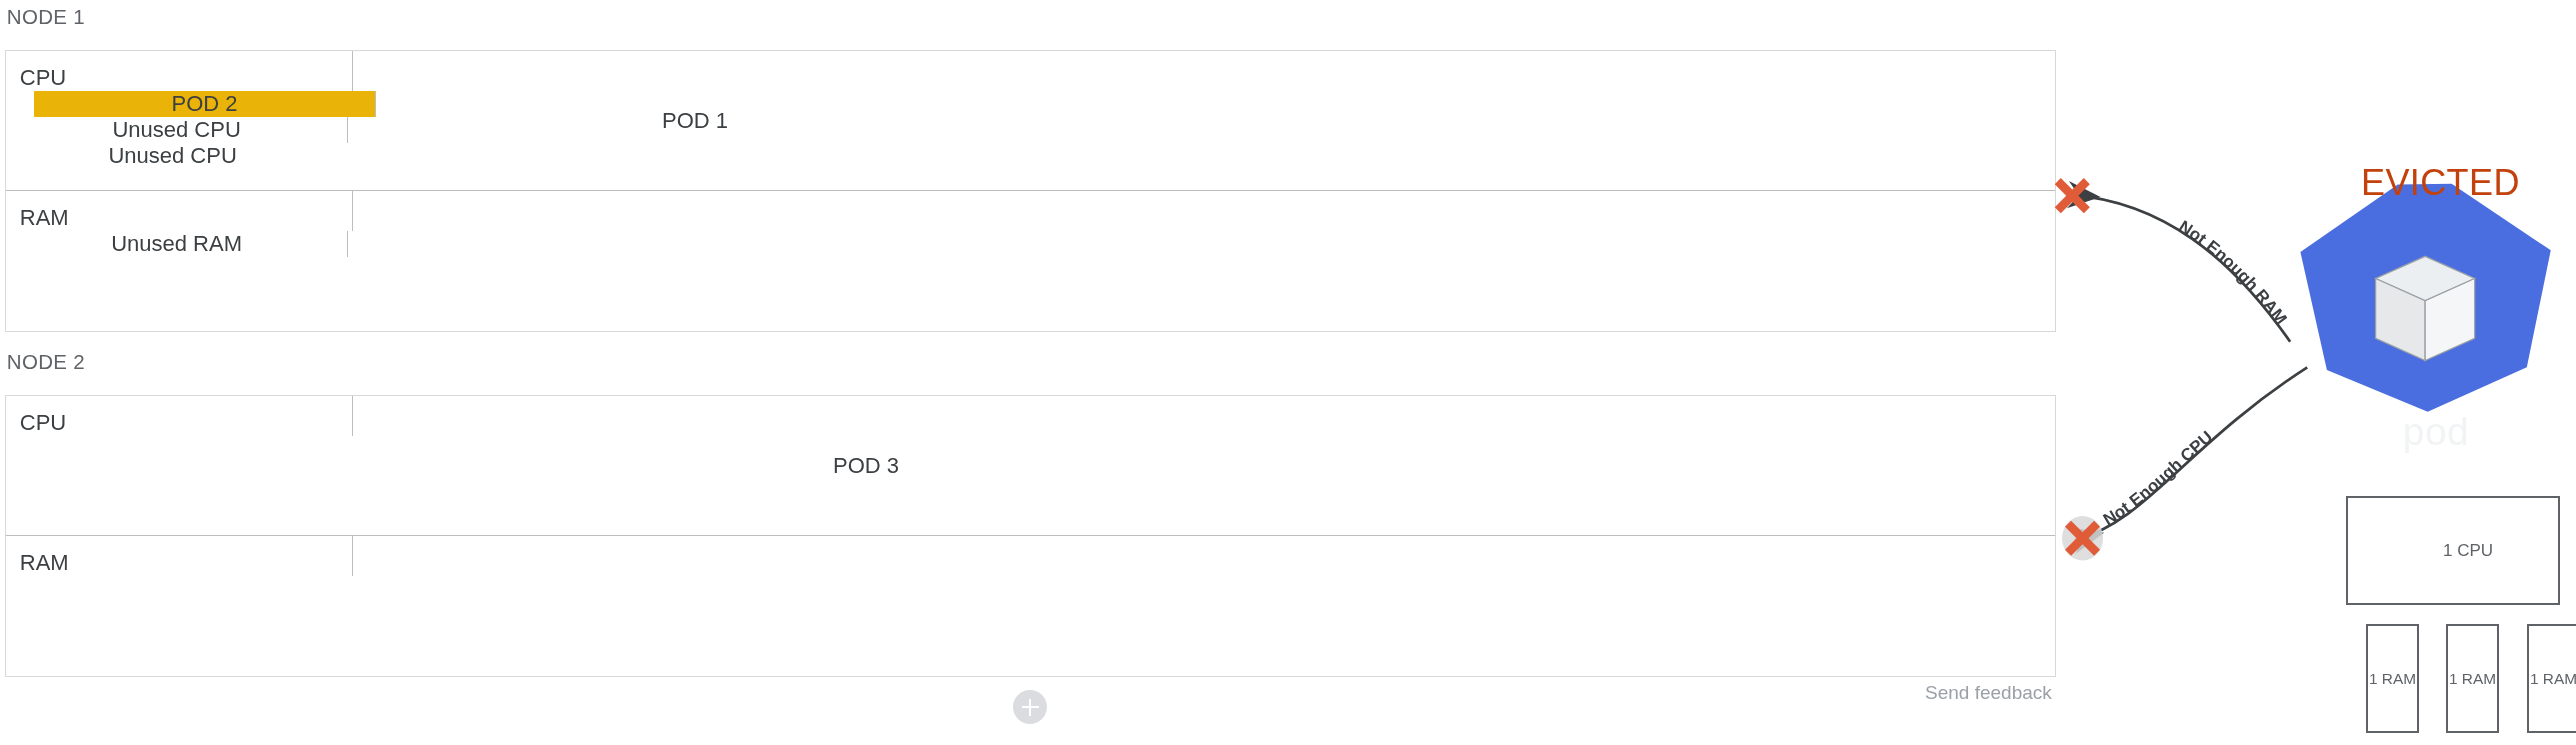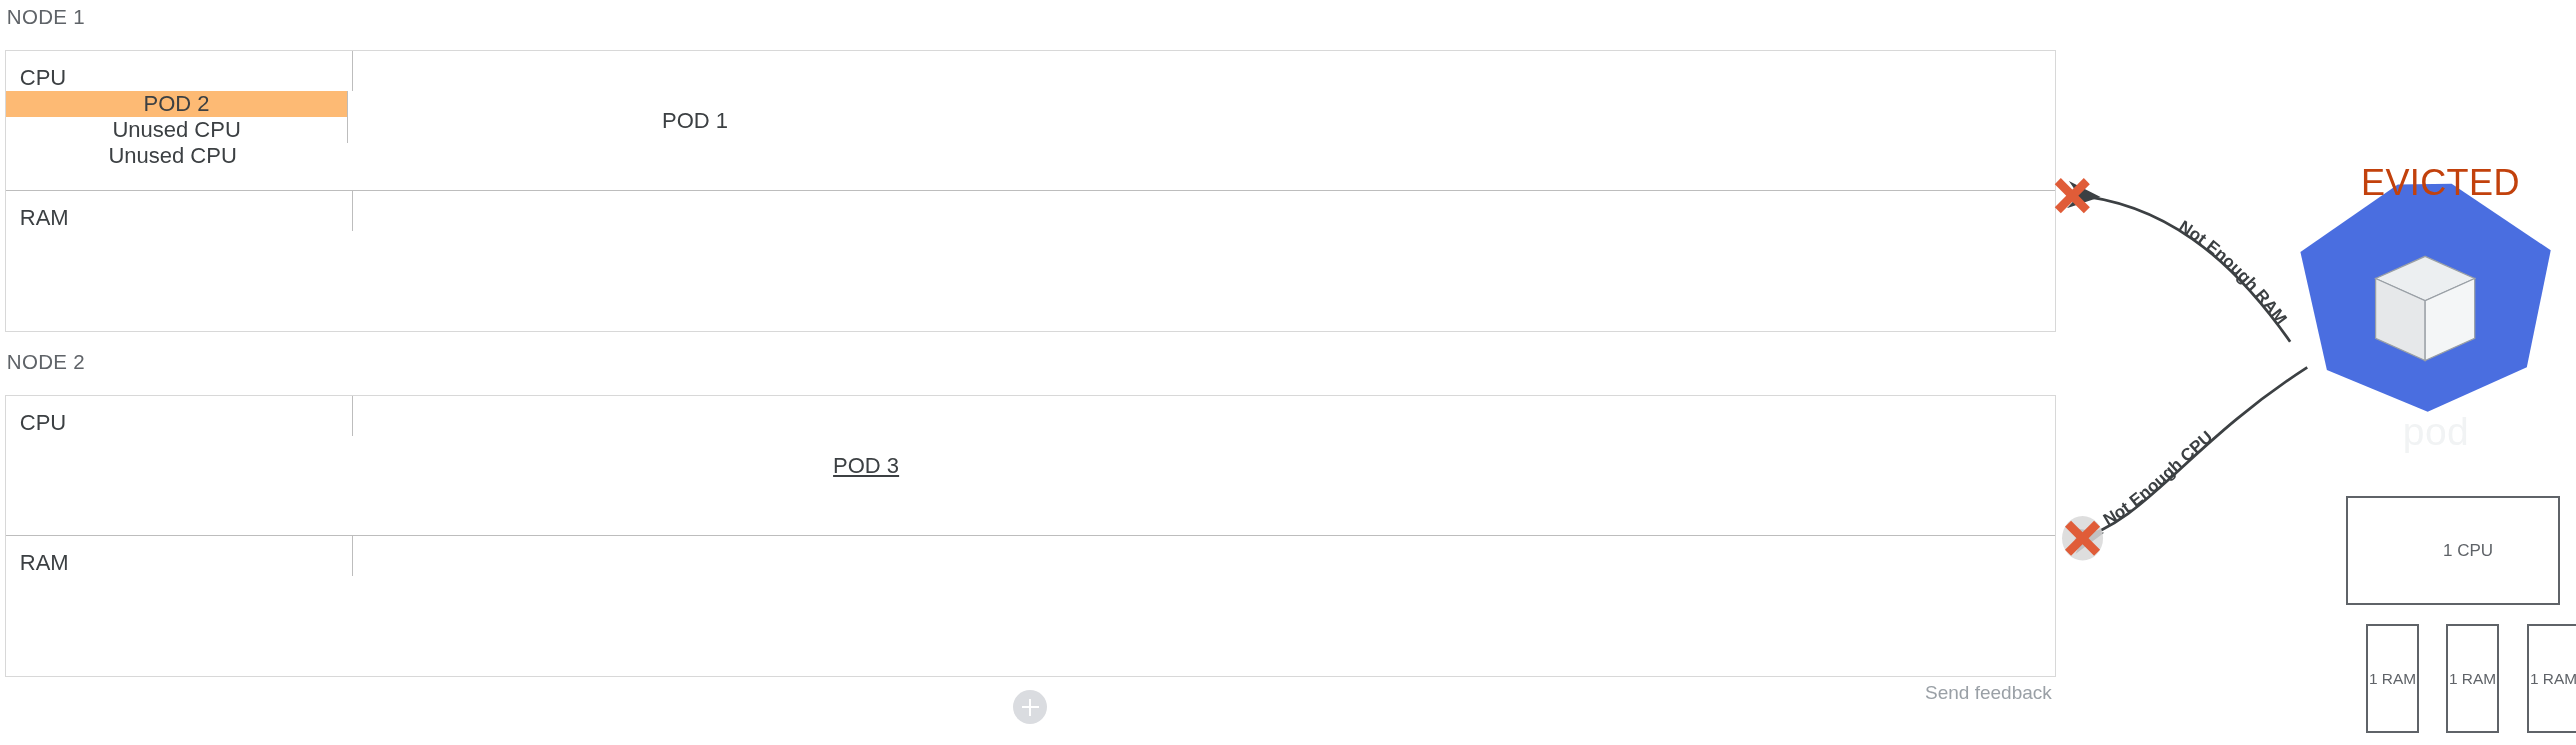--- a/index.html
+++ b/index.html
@@ -51,21 +51,21 @@
   .cell.label-cell {
     justify-content: flex-start;
     align-items: flex-start;
     padding: 13.7px 0 0 13.7px;
     font-size: 22px;
     color: #3c4043;
     background: #fff;
   }
   .cell.nofill { background: #ffffff; }
   .cell.pink   { background: #eeb1a4; }
-  .cell.blue   { background: #fdba74; }
+  .cell.blue   { background: #eab308; margin-left: 28px; }
   .cell.yellow { background: #f7e39c; }
   .cell.cyan   { background: #b6e7e6; }
   .cell.gray   { background: #f3f3f3; }
   
   .cell.merge-r { border-right: none; }
 
   
   .span-label {
     position: absolute;
     display: flex;
@@ -144,20 +144,21 @@
       <div class="cell blue" style="width:342px;">POD 2</div>
       <div class="cell nofill" style="width:342px;">Unused CPU</div>
       <div class="cell nofill last" style="width:333px;">Unused CPU</div>
     </div>
 
     <div class="grid-row">
       <div class="cell label-cell" style="width:347px;">RAM</div>
       <div class="cell pink" style="width:342px;"></div>
       <div class="cell blue merge-r" style="width:342px;"></div>
       <div class="cell blue" style="width:342px;"></div>
+      <div class="cell nofill" style="width:342px;">Unused RAM</div>
       <div class="cell nofill last" style="width:333px;"></div>
     </div>
 
     <div class="span-label" style="left:347px; top:0; width:684px; height:139px;">POD 1</div>
   </div>
 
   <div class="node-label" style="left:6.8px; top:350px;">NODE 2</div>
 
   <div class="node-grid" id="grid2" style="left:5.1px; top:395px; width:2051px; height:282px;">
 
@@ -172,21 +173,21 @@
 
     <div class="grid-row">
       <div class="cell label-cell" style="width:347px;">RAM</div>
       <div class="cell yellow" style="width:342px;"></div>
       <div class="cell gray merge-r" style="width:342px;"></div>
       <div class="cell gray merge-r" style="width:342px;"></div>
       <div class="cell gray" style="width:342px;"></div>
       <div class="cell cyan last" style="width:333px;"></div>
     </div>
 
-    <div class="span-label" style="left:347px; top:0; width:1026px; height:139px;text-decoration:underline;">POD 3</div>
+    <div class="span-label" style="left:347px; top:0; width:1026px; height:139px;">POD 3</div>
   </div>
 
   <svg id="arrows" viewBox="0 0 3014 872">
     <defs>
       <marker id="ahead" markerWidth="14" markerHeight="14" refX="11" refY="5" orient="auto" markerUnits="strokeWidth">
         <path d="M12,0 L0,5 L12,10 L8,5 Z" fill="#3c4043"></path>
       </marker>
       <path id="pathRam" d="M2420,228 C2530,236 2610,300 2680,400"></path>
       <path id="pathCpu" d="M2425,632 C2510,612 2560,520 2700,430"></path>
     </defs>

